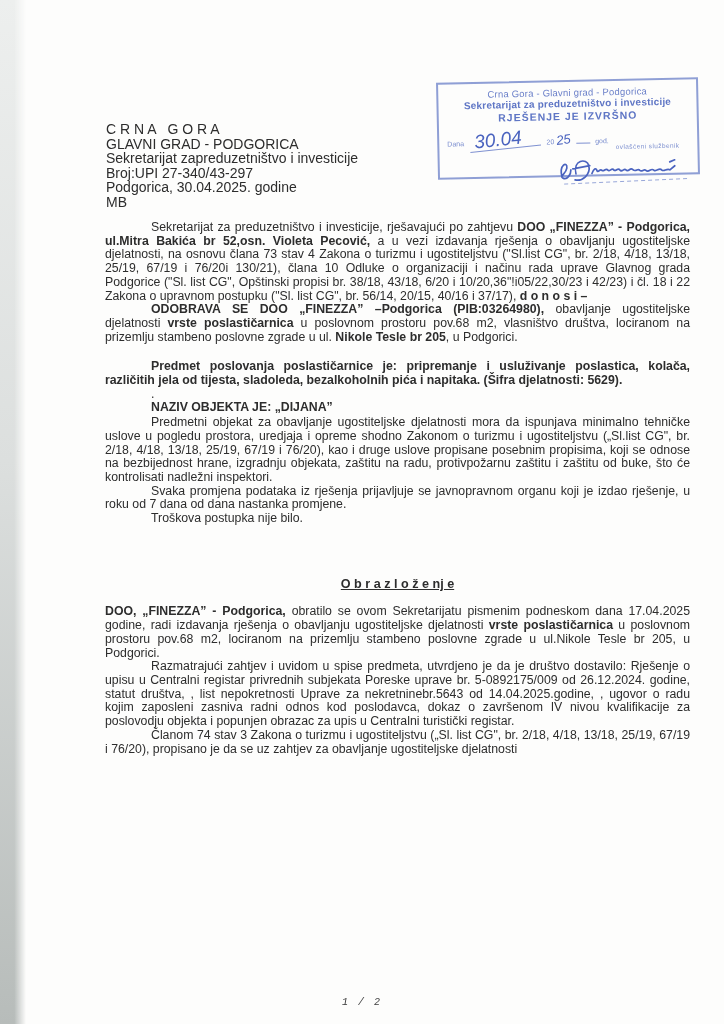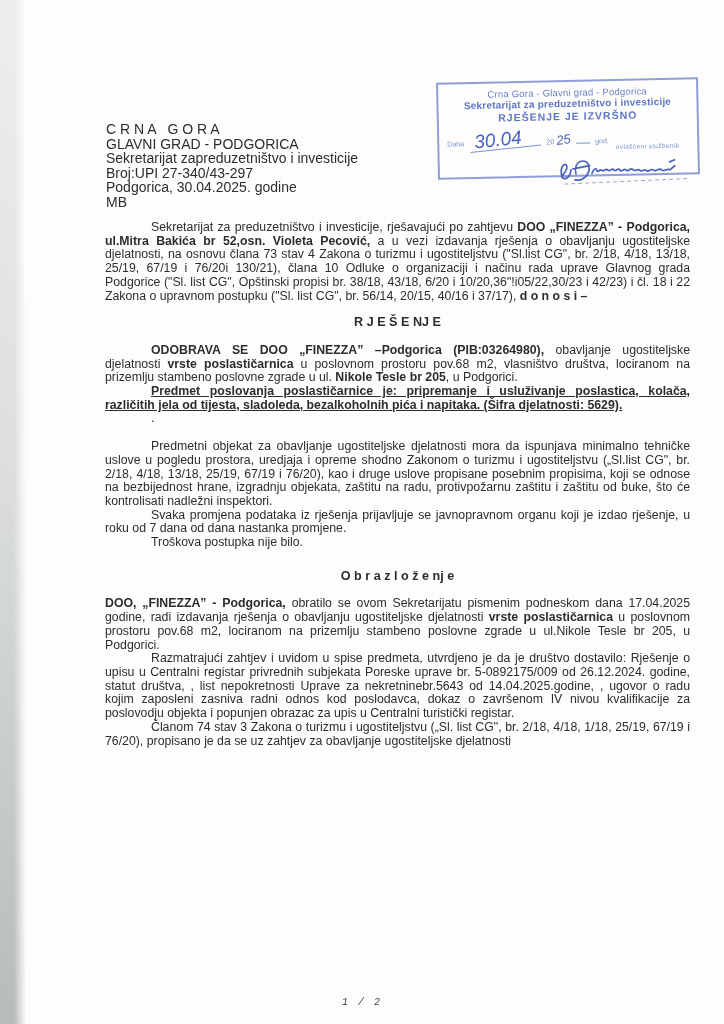--- a/index.html
+++ b/index.html
@@ -47,23 +47,23 @@
   .s-sig{position:absolute;right:-6px;top:7px;overflow:visible;}
   
   .doc-body{
     position:absolute;left:105px;top:221px;width:585px;
     font-size:12.3px;line-height:13.7px;text-align:justify;
   }
   .para{margin:0;}
   .indent{text-indent:46px;}
   .b,.bold-para{font-weight:bold;}
   .heading{font-size:12.6px;font-weight:bold;text-align:center;margin:13px 0 14px 0;text-indent:0;}
-  .gap-top{text-decoration:underline;}
-  .gap-top-sm{margin-top:14px;}
-  .gap-top-lg{margin-top:20px;}
+  .gap-top{margin-top:16px;}
+  .gap-top-sm{margin-top:1px;}
+  .gap-top-lg{margin-top:52px;text-decoration:underline;}
   .page-number{
     position:absolute;left:0;right:0;top:997px;text-align:center;
     font-size:10px;font-style:italic;letter-spacing:2px;color:#3a3a3a;font-family:Liberation Mono, monospace;
   }
 </style>
 </head>
 <body>
 
 <div class="page">
 
@@ -100,28 +100,28 @@
     <div>C R N A   G O R A</div>
     <div>GLAVNI GRAD - PODGORICA</div>
     <div>Sekretarijat zapreduzetništvo i investicije</div>
     <div>Broj:UPI 27-340/43-297</div>
     <div>Podgorica, 30.04.2025. godine</div>
     <div>MB</div>
   </div>
 
   <div class="doc-body">
     <p class="para indent"><span>Sekretarijat za preduzetništvo i investicije, rješavajući po zahtjevu </span><span class="b">DOO „FINEZZA” - Podgorica, ul.Mitra Bakića br 52,osn. Violeta Pecović,</span><span> a u vezi izdavanja rješenja o obavljanju ugostiteljske djelatnosti, na osnovu člana 73 stav 4 Zakona o turizmu i ugostiteljstvu ("Sl.list CG", br. 2/18, 4/18, 13/18, 25/19, 67/19 i 76/20i 130/21), člana 10 Odluke o organizaciji i načinu rada uprave Glavnog grada Podgorice ("Sl. list CG", Opštinski propisi br. 38/18, 43/18, 6/20 i 10/20,36"!i05/22,30/23 i 42/23) i čl. 18 i 22 Zakona o upravnom postupku ("Sl. list CG", br. 56/14, 20/15, 40/16 i 37/17), </span><span class="b">d o n o s i –</span></p>
-    <h2 class="heading">R J E Š E NJ E</h2>
     <p class="para indent"><span class="b">ODOBRAVA SE DOO „FINEZZA” –Podgorica (PIB:03264980), </span><span>obavljanje ugostiteljske djelatnosti </span><span class="b">vrste poslastičarnica</span><span> u poslovnom prostoru pov.68 m2, vlasništvo društva, lociranom na prizemlju stambeno poslovne zgrade u ul. </span><span class="b">Nikole Tesle br 205</span><span>, u Podgorici.</span></p>
     <p class="para indent bold-para gap-top">Predmet poslovanja poslastičarnice je: pripremanje i usluživanje poslastica, kolača, različitih jela od tijesta, sladoleda, bezalkoholnih pića i napitaka. (Šifra djelatnosti: 5629).</p>
     <p class="para indent">.</p>
+    <p class="para indent bold-para">NAZIV OBJEKTA JE: „DIJANA”</p>
     <p class="para indent gap-top-sm">Predmetni objekat za obavljanje ugostiteljske djelatnosti mora da ispunjava minimalno tehničke uslove u pogledu prostora, uredjaja i opreme shodno Zakonom o turizmu i ugostiteljstvu („Sl.list CG", br. 2/18, 4/18, 13/18, 25/19, 67/19 i 76/20), kao i druge uslove propisane posebnim propisima, koji se odnose na bezbijednost hrane, izgradnju objekata, zaštitu na radu, protivpožarnu zaštitu i zaštitu od buke, što će kontrolisati nadležni inspektori.</p>
     <p class="para indent">Svaka promjena podataka iz rješenja prijavljuje se javnopravnom organu koji je izdao rješenje, u roku od 7 dana od dana nastanka promjene.</p>
     <p class="para indent">Troškova postupka nije bilo.</p>
     <h2 class="heading gap-top-lg">O b r a z l o ž e nj e</h2>
     <p class="para"><span class="b">DOO, „FINEZZA” - Podgorica, </span><span>obratilo se ovom Sekretarijatu pismenim podneskom dana 17.04.2025 godine, radi izdavanja rješenja o obavljanju ugostiteljske djelatnosti </span><span class="b">vrste poslastičarnica</span><span> u poslovnom prostoru pov.68 m2, lociranom na prizemlju stambeno poslovne zgrade u ul.Nikole Tesle br 205, u Podgorici.</span></p>
     <p class="para indent">Razmatrajući zahtjev i uvidom u spise predmeta, utvrdjeno je da je društvo dostavilo: Rješenje o upisu u Centralni registar privrednih subjekata Poreske uprave br. 5-0892175/009 od 26.12.2024. godine, statut društva, , list nepokretnosti Uprave za nekretninebr.5643 od 14.04.2025.godine, , ugovor o radu kojim zaposleni zasniva radni odnos kod poslodavca, dokaz o završenom IV nivou kvalifikacije za poslovodju objekta i popunjen obrazac za upis u Centralni turistički registar.</p>
-    <p class="para indent">Članom 74 stav 3 Zakona o turizmu i ugostiteljstvu („Sl. list CG", br. 2/18, 4/18, 1/18, 25/19, 67/19 i 76/20), propisano je da se uz zahtjev za obavljanje ugostiteljske djelatnosti</p>
+    <p class="para indent">Članom 74 stav 3 Zakona o turizmu i ugostiteljstvu („Sl. list CG", br. 2/18, 4/18, 13/18, 25/19, 67/19 i 76/20), propisano je da se uz zahtjev za obavljanje ugostiteljske djelatnosti</p>
   </div>
 
   <div class="page-number">1 / 2</div>
 
 </div>
 
 </body></html>

